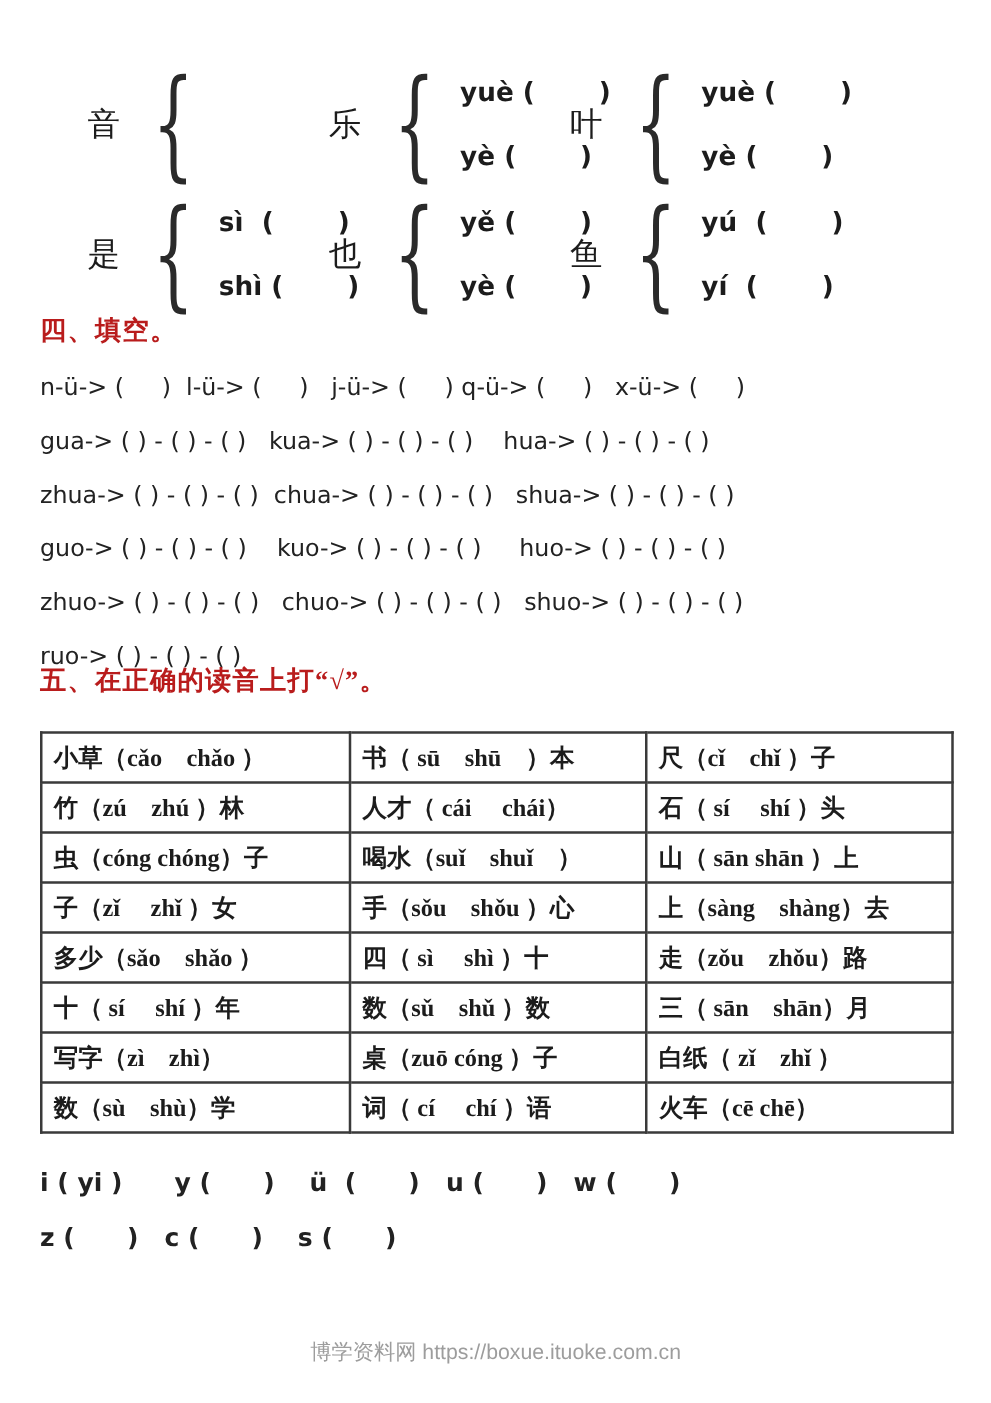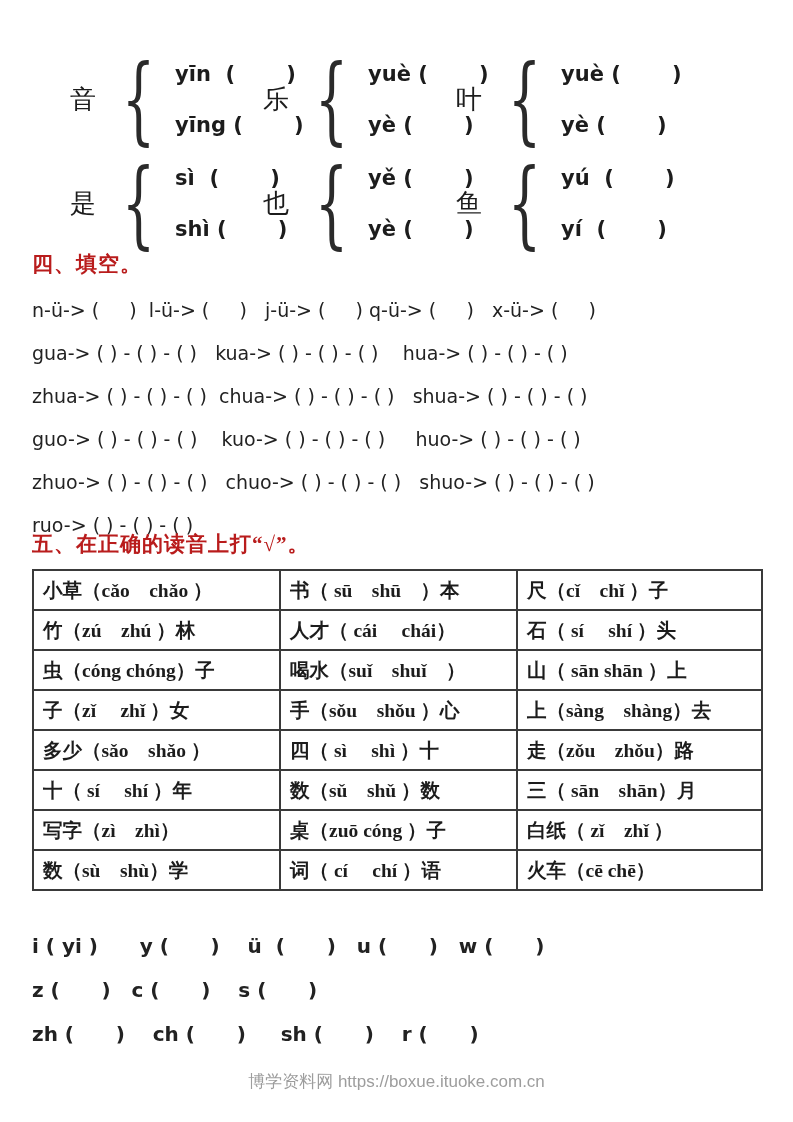--- a/index.html
+++ b/index.html
@@ -28,21 +28,21 @@
 
   
   .fill-section { position:absolute; top:250px; left:32px; width:730px; }
   .fill-lines { margin-top:10px; }
   .fill-line { height:43px; display:flex; align-items:center;
     font-family:"DejaVu Sans",sans-serif; font-size:19px; font-weight:500;
     white-space:pre; color:#222; }
 
   
   .pron-section { position:absolute; top:530px; left:32px; width:785px; }
-  .pron-table { border-collapse:collapse; margin-top:11px; width:729px;
+  .pron-table { border-collapse:collapse; margin-top:27px; width:729px;
     table-layout:fixed; }
   .pron-table td { border:2px solid #3a3a3a; height:38px; padding:0 0 0 9px;
     font-family:"Liberation Serif","DejaVu Serif",serif; font-size:19.5px;
     font-weight:600; white-space:pre; overflow:hidden; }
   .pron-table col.c1 { width:247px; } .pron-table col.c2 { width:237px; }
   .pron-table col.c3 { width:245px; }
 
   
   .syll-section { position:absolute; top:916px; left:32px; width:730px; }
   .syll-lines { margin-top:8px; }
@@ -59,24 +59,20 @@
 <body>
 
 <div class="page">
 
   <div class="choice-section">
     <div class="choice-rows" id="choice-rows">
         <div class="choice-row">
           <div class="choice-group">
             <span class="choice-char">音</span>
             <span class="brace">{</span>
-            <div class="choice-options">
-              <span class="choice-option">yīn  (       )</span>
-              <span class="choice-option">yīng (       )</span>
-            </div>
           </div>
           <div class="choice-group">
             <span class="choice-char">乐</span>
             <span class="brace">{</span>
             <div class="choice-options">
               <span class="choice-option">yuè (       )</span>
               <span class="choice-option">yè (       )</span>
             </div>
           </div>
           <div class="choice-group">
@@ -179,19 +175,18 @@
             <td>火车（cē chē）</td>
           </tr>
         </tbody>
     </table>
   </div>
 
   <div class="syll-section">
     <div class="syll-lines" id="syll-lines">
         <div class="syll-line">i ( yi )      y (      )    ü  (      )   u (      )   w (      )</div>
         <div class="syll-line">z (      )   c (      )    s (      )</div>
-        <div class="syll-line">zh (      )    ch (      )     sh (      )    r (      )</div>
       </div>
   </div>
 
   <div class="page-footer" style="color: rgb(157, 157, 157);">博学资料网 https://boxue.ituoke.com.cn</div>
 
 </div>
 
 </body></html>

